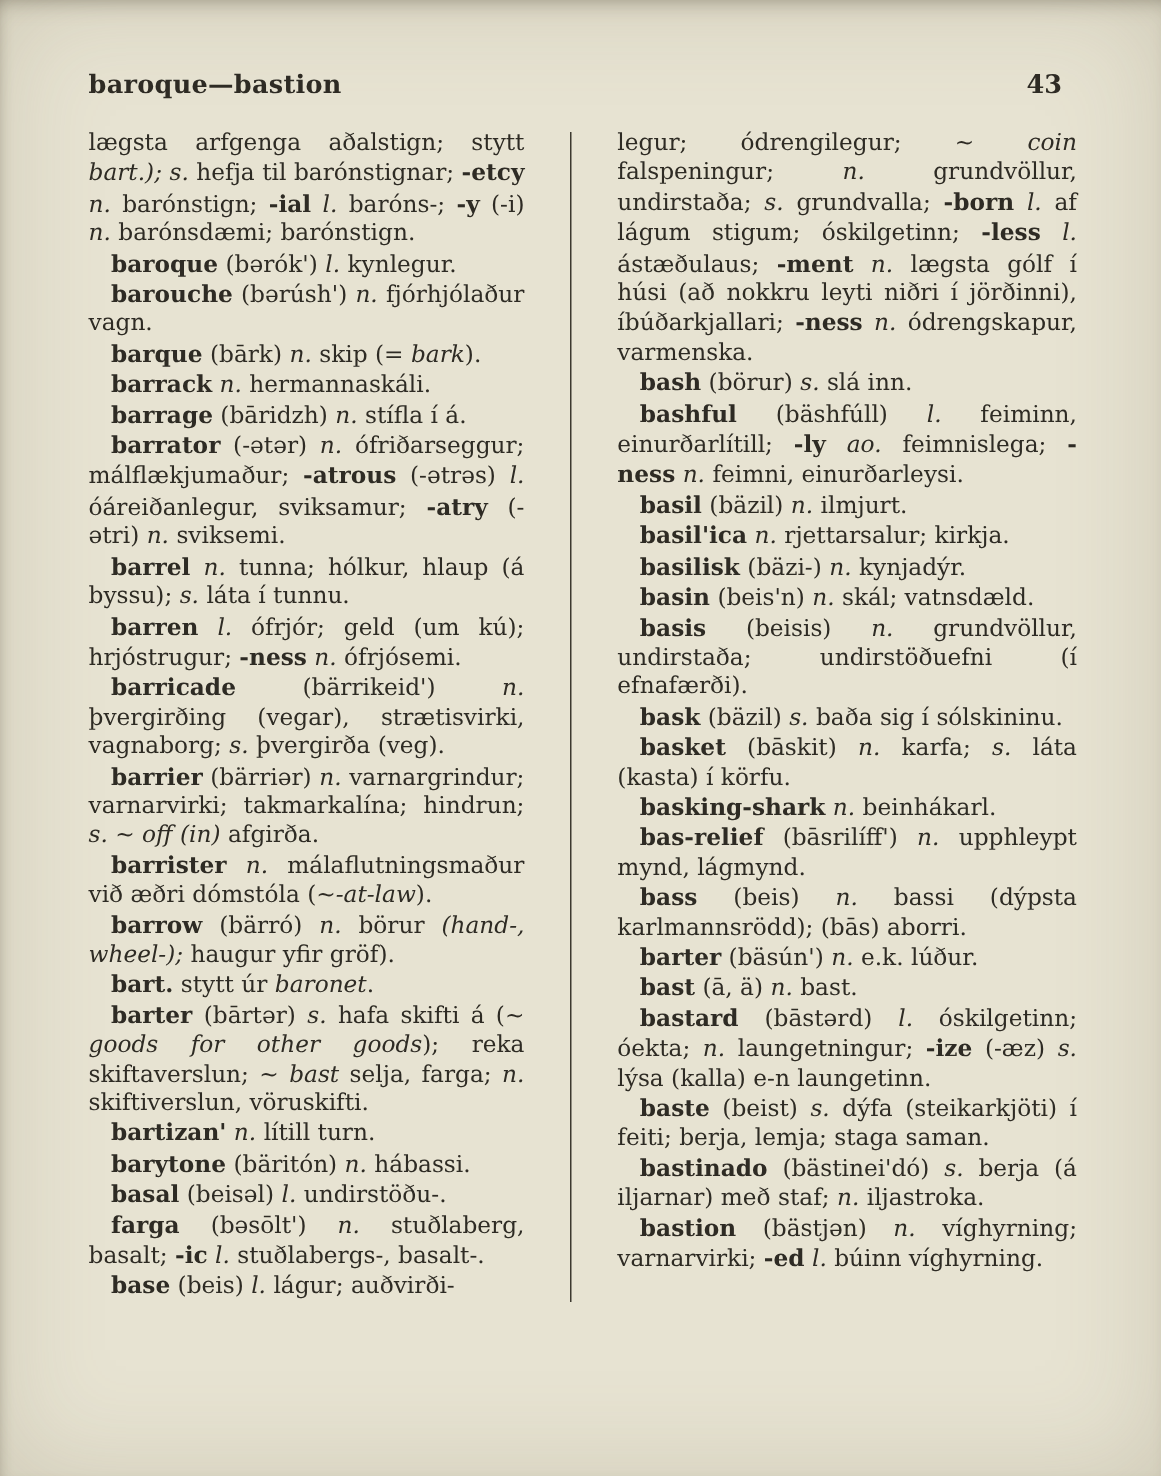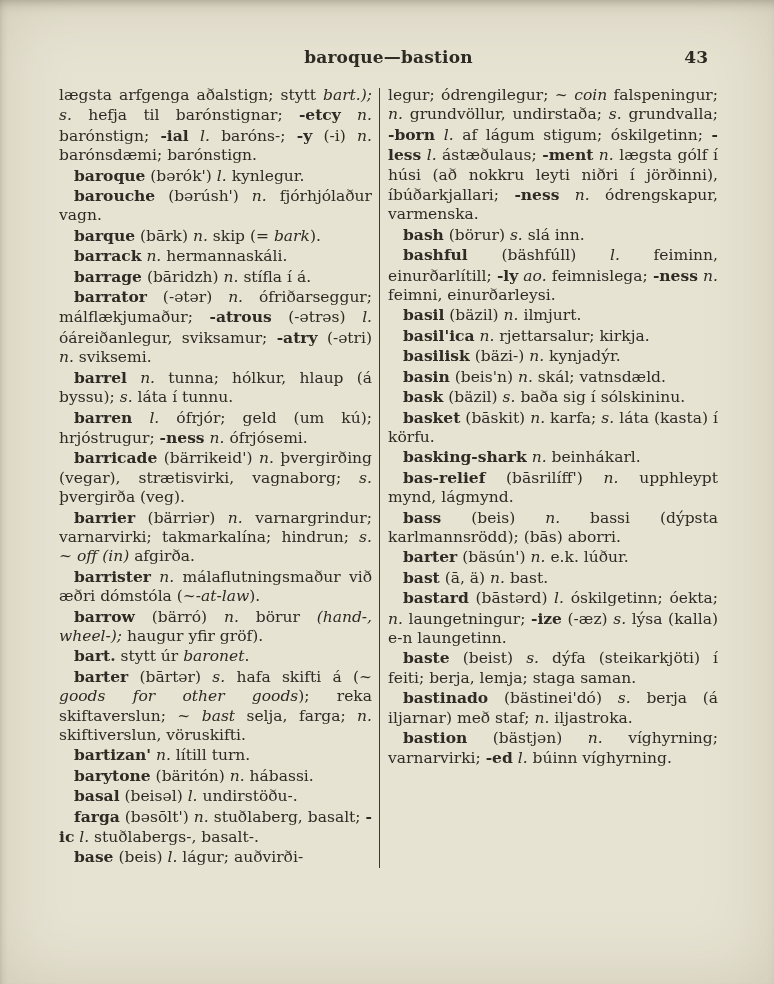--- a/index.html
+++ b/index.html
@@ -16,36 +16,37 @@
     overflow:hidden;
     box-shadow:inset 0 0 70px rgba(125,115,88,0.22), inset 0 10px 14px -10px rgba(95,90,72,0.55), inset 6px 0 10px -8px rgba(95,90,72,0.4);
   }
   .header{
     position:absolute;
     top:47px;left:59px;right:56px;
     height:22px;
   }
   .title{
     display:block;
-    text-align:center;
+    text-align:left;
     font-weight:bold;
     font-size:17px;
     letter-spacing:0.2px;
   }
   .pageno{
     position:absolute;
     top:0;right:10px;
     font-weight:bold;
     font-size:17px;
   }
   .content{
     position:absolute;
     top:86px;left:59px;right:56px;
     display:flex;
     align-items:stretch;
+    gap:23px;
   }
   .col{
     width:313px;
     font-size:15.5px;
     line-height:19.4px;
     text-align:justify;
   }
   .col.right{
     width:330px;
   }
@@ -97,20 +98,21 @@
       </div>
     <div class="divider"></div>
     <div class="col right" id="col-right">
         <p class="entry cont"><span>legur; ódrengilegur; ~ </span><span class="i">coin</span><span> falspeningur; </span><span class="i">n.</span><span> grundvöllur, undirstaða; </span><span class="i">s.</span><span> grundvalla; </span><span class="b">-born</span><span> </span><span class="i">l.</span><span> af lágum stigum; óskilgetinn; </span><span class="b">-less</span><span> </span><span class="i">l.</span><span> ástæðulaus; </span><span class="b">-ment</span><span> </span><span class="i">n.</span><span> lægsta gólf í húsi (að nokkru leyti niðri í jörðinni), íbúðarkjallari; </span><span class="b">-ness</span><span> </span><span class="i">n.</span><span> ódrengskapur, varmenska.</span></p>
         <p class="entry"><span class="b">bash</span><span> (börur) </span><span class="i">s.</span><span> slá inn.</span></p>
         <p class="entry"><span class="b">bashful</span><span> (bäshfúll) </span><span class="i">l.</span><span> feiminn, einurðarlítill; </span><span class="b">-ly</span><span> </span><span class="i">ao.</span><span> feimnislega; </span><span class="b">-ness</span><span> </span><span class="i">n.</span><span> feimni, einurðarleysi.</span></p>
         <p class="entry"><span class="b">basil</span><span> (bäzil) </span><span class="i">n.</span><span> ilmjurt.</span></p>
         <p class="entry"><span class="b">basil'ica</span><span> </span><span class="i">n.</span><span> rjettarsalur; kirkja.</span></p>
         <p class="entry"><span class="b">basilisk</span><span> (bäzi-) </span><span class="i">n.</span><span> kynjadýr.</span></p>
         <p class="entry"><span class="b">basin</span><span> (beis'n) </span><span class="i">n.</span><span> skál; vatnsdæld.</span></p>
+        <p class="entry"><span class="b">basis</span><span> (beisis) </span><span class="i">n.</span><span> grundvöllur, undirstaða; undirstöðuefni (í efnafærði).</span></p>
         <p class="entry"><span class="b">bask</span><span> (bäzil) </span><span class="i">s.</span><span> baða sig í sólskininu.</span></p>
         <p class="entry"><span class="b">basket</span><span> (bāskit) </span><span class="i">n.</span><span> karfa; </span><span class="i">s.</span><span> láta (kasta) í körfu.</span></p>
         <p class="entry"><span class="b">basking-shark</span><span> </span><span class="i">n.</span><span> beinhákarl.</span></p>
         <p class="entry"><span class="b">bas-relief</span><span> (bāsrilíff') </span><span class="i">n.</span><span> upphleypt mynd, lágmynd.</span></p>
         <p class="entry"><span class="b">bass</span><span> (beis) </span><span class="i">n.</span><span> bassi (dýpsta karlmannsrödd); (bās) aborri.</span></p>
         <p class="entry"><span class="b">barter</span><span> (bäsún') </span><span class="i">n.</span><span> e.k. lúður.</span></p>
         <p class="entry"><span class="b">bast</span><span> (ā, ä) </span><span class="i">n.</span><span> bast.</span></p>
         <p class="entry"><span class="b">bastard</span><span> (bāstərd) </span><span class="i">l.</span><span> óskilgetinn; óekta; </span><span class="i">n.</span><span> laungetningur; </span><span class="b">-ize</span><span> (-æz) </span><span class="i">s.</span><span> lýsa (kalla) e-n laungetinn.</span></p>
         <p class="entry"><span class="b">baste</span><span> (beist) </span><span class="i">s.</span><span> dýfa (steikarkjöti) í feiti; berja, lemja; staga saman.</span></p>
         <p class="entry"><span class="b">bastinado</span><span> (bästinei'dó) </span><span class="i">s.</span><span> berja (á iljarnar) með staf; </span><span class="i">n.</span><span> iljastroka.</span></p>

